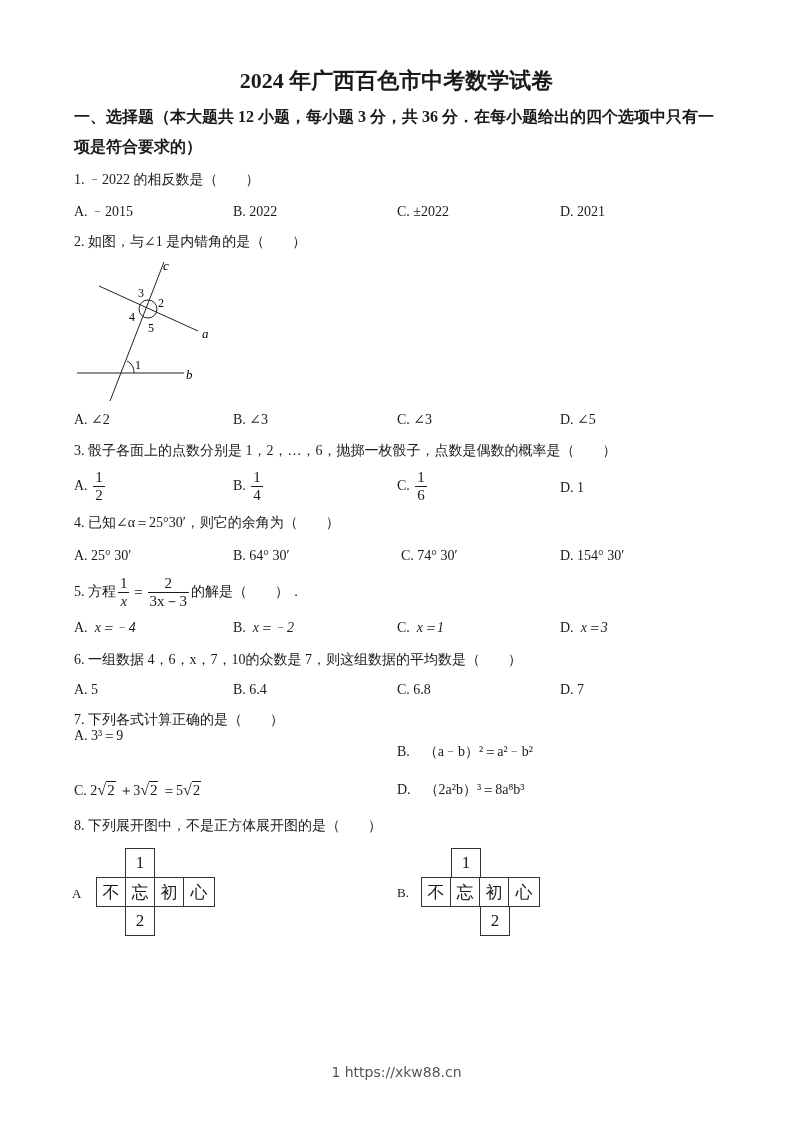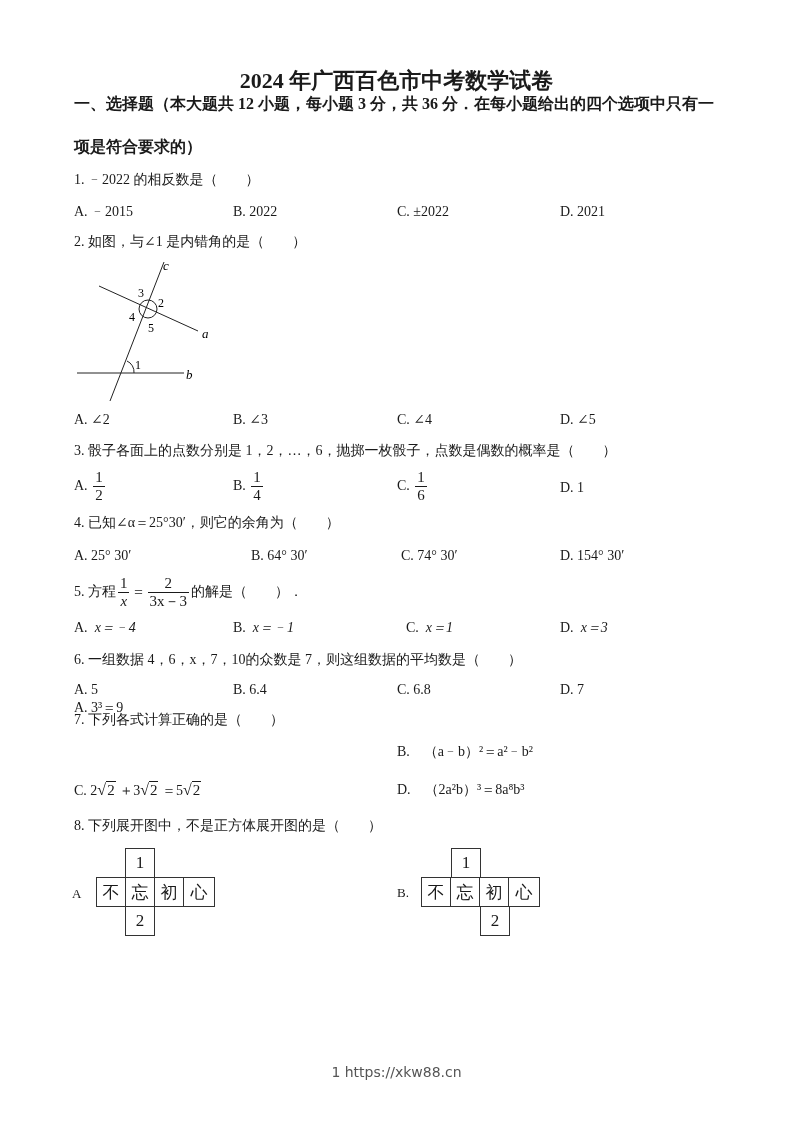--- a/index.html
+++ b/index.html
@@ -19,21 +19,21 @@
   .sqrt .rad { border-top: 1px solid #1a1a1a; padding: 0 1px; font-size: 15px; }
   .grid-cell { position: absolute; width: 30px; height: 30px; box-sizing: border-box; border: 1px solid #333;
                display: flex; align-items: center; justify-content: center; font-size: 17px; background: #fff; }
   .footer { font-family: "DejaVu Sans", sans-serif; font-size: 14px; color: #555; left: 0; width: 793px; text-align: center; line-height: 20px; }
   svg text { font-family: "Liberation Serif", serif; }
 </style>
 </head>
 <body>
 
 <div class="abs title" style="top:68px">2024 年广西百色市中考数学试卷</div>
-<div class="abs hdr" style="top:93px">一、选择题（本大题共 12 小题，每小题 3 分，共 36 分．在每小题给出的四个选项中只有一</div>
+<div class="abs hdr" style="top:106px">一、选择题（本大题共 12 小题，每小题 3 分，共 36 分．在每小题给出的四个选项中只有一</div>
 <div class="abs hdr" style="top:136px">项是符合要求的）</div>
 
 <div class="abs q" style="top:170px">1. ﹣2022 的相反数是（　　）</div>
 <div class="abs opt" style="top:202px;left:74px">A. ﹣2015</div>
 <div class="abs opt" style="top:202px;left:233px">B. 2022</div>
 <div class="abs opt" style="top:202px;left:397px">C. ±2022</div>
 <div class="abs opt" style="top:202px;left:560px">D. 2021</div>
 
 <div class="abs q" style="top:232px">2. 如图，与∠1 是内错角的是（　　）</div>
 <svg class="abs" style="left:0;top:0" width="793" height="420">
@@ -46,21 +46,21 @@
   <text x="202" y="338" font-size="13" font-style="italic">a</text>
   <text x="186" y="379" font-size="13" font-style="italic">b</text>
   <text x="138" y="297" font-size="12">3</text>
   <text x="158" y="307" font-size="12">2</text>
   <text x="129" y="321" font-size="12">4</text>
   <text x="148" y="332" font-size="12">5</text>
   <text x="135" y="369" font-size="12">1</text>
 </svg>
 <div class="abs opt" style="top:410px;left:74px">A. ∠2</div>
 <div class="abs opt" style="top:410px;left:233px">B. ∠3</div>
-<div class="abs opt" style="top:410px;left:397px">C. ∠4</div>
+<div class="abs opt" style="top:410px;left:397px">C. ∠3</div>
 <div class="abs opt" style="top:410px;left:560px">D. ∠5</div>
 
 <div class="abs q" style="top:441px">3. 骰子各面上的点数分别是 1，2，…，6，抛掷一枚骰子，点数是偶数的概率是（　　）</div>
 <div class="abs opt" style="top:470px;left:74px">
   <span>A.</span>
   <span class="frac">
       <span class="num">1</span>
       <span class="den">2</span>
     </span>
 </div>
@@ -75,46 +75,46 @@
   <span>C.</span>
   <span class="frac">
       <span class="num">1</span>
       <span class="den">6</span>
     </span>
 </div>
 <div class="abs opt" style="top:478px;left:560px">D. 1</div>
 
 <div class="abs q" style="top:513px">4. 已知∠α＝25°30′，则它的余角为（　　）</div>
 <div class="abs opt" style="top:546px;left:74px">A. 25° 30′</div>
-<div class="abs opt" style="top:546px;left:251px">B. 64° 30′</div>
+<div class="abs opt" style="top:546px;left:233px">B. 64° 30′</div>
 <div class="abs opt" style="top:546px;left:401px">C. 74° 30′</div>
 <div class="abs opt" style="top:546px;left:560px">D. 154° 30′</div>
 
 <div class="abs q" style="top:574px;line-height:36px">
   <span>5. 方程</span><span class="frac">
       <span class="num">1</span>
       <span class="den it">x</span>
     </span><span>＝</span><span class="frac">
       <span class="num">2</span>
       <span class="den">3x－3</span>
     </span><span>的解是（　　）．</span>
 </div>
 <div class="abs opt" style="top:618px;left:74px"><span>A.</span>&nbsp;&nbsp;<span class="it">x＝﹣4</span></div>
-<div class="abs opt" style="top:618px;left:233px"><span>B.</span>&nbsp;&nbsp;<span class="it">x＝﹣1</span></div>
-<div class="abs opt" style="top:618px;left:406px"><span>C.</span>&nbsp;&nbsp;<span class="it">x＝1</span></div>
+<div class="abs opt" style="top:618px;left:233px"><span>B.</span>&nbsp;&nbsp;<span class="it">x＝﹣2</span></div>
+<div class="abs opt" style="top:618px;left:397px"><span>C.</span>&nbsp;&nbsp;<span class="it">x＝1</span></div>
 <div class="abs opt" style="top:618px;left:560px"><span>D.</span>&nbsp;&nbsp;<span class="it">x＝3</span></div>
 
 <div class="abs q" style="top:650px">6. 一组数据 4，6，x，7，10的众数是 7，则这组数据的平均数是（　　）</div>
 <div class="abs opt" style="top:680px;left:74px">A. 5</div>
 <div class="abs opt" style="top:680px;left:233px">B. 6.4</div>
 <div class="abs opt" style="top:680px;left:397px">C. 6.8</div>
 <div class="abs opt" style="top:680px;left:560px">D. 7</div>
 
 <div class="abs q" style="top:710px">7. 下列各式计算正确的是（　　）</div>
-<div class="abs opt" style="top:698px;left:74px">A. 3³＝9</div>
+<div class="abs opt" style="top:726px;left:74px">A. 3³＝9</div>
 <div class="abs opt" style="top:742px;left:397px">B.　（a﹣b）²＝a²﹣b²</div>
 <div class="abs opt" style="top:779px;left:74px;line-height:22px">
   <span>C.</span>
   <span>2</span><span class="sqrt"><span class="rad-sign">√</span><span class="rad">2</span></span>
   <span>＋</span><span>3</span><span class="sqrt"><span class="rad-sign">√</span><span class="rad">2</span></span>
   <span>＝</span><span>5</span><span class="sqrt"><span class="rad-sign">√</span><span class="rad">2</span></span>
 </div>
 <div class="abs opt" style="top:780px;left:397px">D.　（2a²b）³＝8a⁸b³</div>
 
 <div class="abs q" style="top:816px">8. 下列展开图中，不是正方体展开图的是（　　）</div>

